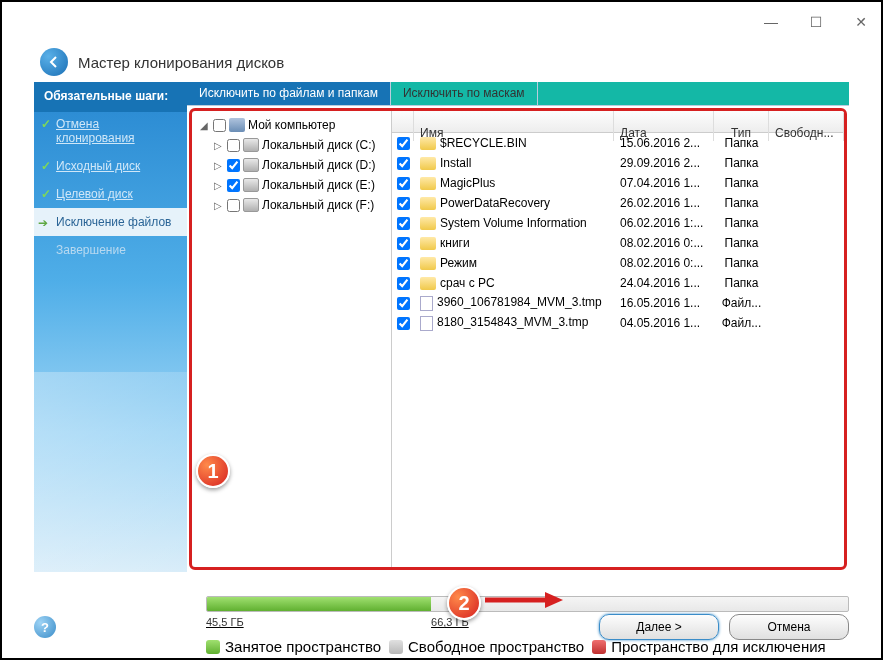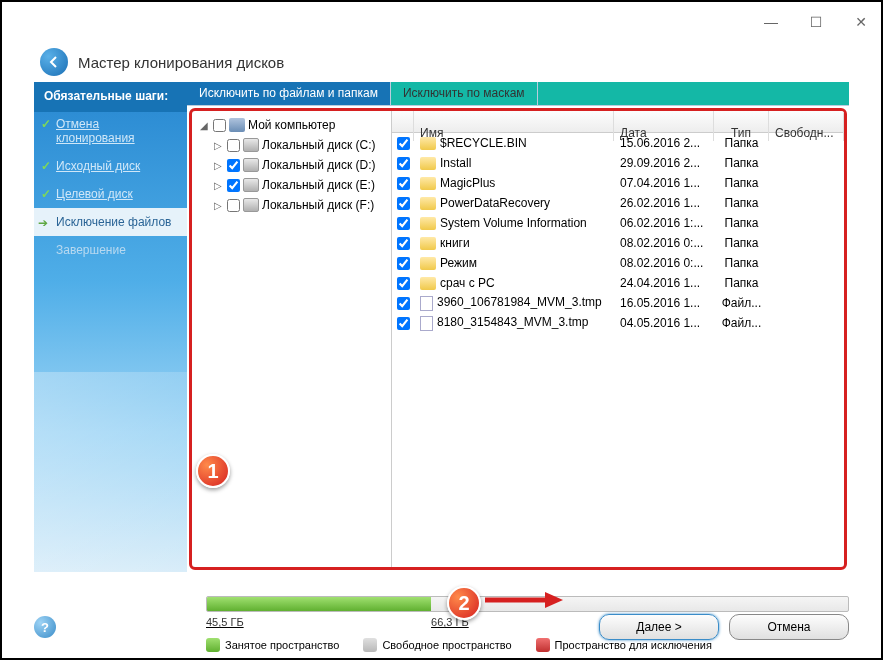--- a/index.html
+++ b/index.html
@@ -46,21 +46,21 @@
 .list-row .col-chk { display: flex; align-items: center; justify-content: center; }
 .list-row input[type=checkbox] { width: 13px; height: 13px; }
 .list-row .ficon.folder { display: inline-block; width: 16px; height: 13px; background: linear-gradient(#ffe9a8, #f0c94a); border-radius: 2px; margin-right: 4px; vertical-align: middle; }
 .list-row .ficon.file { display: inline-block; width: 13px; height: 15px; background: #fff; border: 1px solid #aac; margin-right: 4px; vertical-align: middle; }
 .badge1 { position: absolute; left: 194px; bottom: 170px; width: 34px; height: 34px; border-radius: 50%; background: radial-gradient(circle at 30% 30%, #ff8a4a, #d62020); color: #fff; font-weight: bold; font-size: 20px; display: flex; align-items: center; justify-content: center; border: 2px solid #fff; box-shadow: 0 2px 4px rgba(0,0,0,0.4); z-index: 10; }
 .progress-area { margin: 24px 32px 0 204px; text-decoration: underline; }
 .progress-bar { height: 16px; background: linear-gradient(#f5f5f5, #e8e8e8); border: 1px solid #bbb; border-radius: 2px; position: relative; overflow: hidden; }
 .progress-fill { height: 100%; background: linear-gradient(#a0e070, #60b030); width: 35%; }
 .progress-labels { display: flex; font-size: 11px; color: #333; margin-top: 4px; }
 .progress-labels span:first-child { width: 35%; }
-.legend { margin: 10px 32px 0 204px; display: flex; gap: 24px; font-size: 11px; align-items: center; }
+.legend { margin: 10px 32px 0 204px; display: flex; gap: 8px; font-size: 15px; align-items: center; }
 .legend-item { display: flex; align-items: center; gap: 5px; }
 .legend-sq { width: 14px; height: 14px; border-radius: 3px; }
 .legend-sq.green { background: linear-gradient(#a0e070, #60b030); }
 .legend-sq.gray { background: linear-gradient(#e0e0e0, #b8b8b8); }
 .legend-sq.red { background: linear-gradient(#f07070, #c03030); }
 .badge2 { position: absolute; left: 445px; bottom: 38px; width: 34px; height: 34px; border-radius: 50%; background: radial-gradient(circle at 30% 30%, #ff8a4a, #d62020); color: #fff; font-weight: bold; font-size: 20px; display: flex; align-items: center; justify-content: center; border: 2px solid #fff; box-shadow: 0 2px 4px rgba(0,0,0,0.4); z-index: 10; }
 .arrow-anno { position: absolute; left: 483px; bottom: 48px; z-index: 9; }
 .footer { position: absolute; bottom: 18px; left: 32px; right: 32px; display: flex; align-items: center; }
 .help-btn { width: 22px; height: 22px; border-radius: 50%; background: radial-gradient(circle at 30% 30%, #9dd3f5, #3a8cc8); color: #fff; font-weight: bold; display: flex; align-items: center; justify-content: center; font-size: 13px; cursor: pointer; }
 .footer-spacer { flex: 1; }

